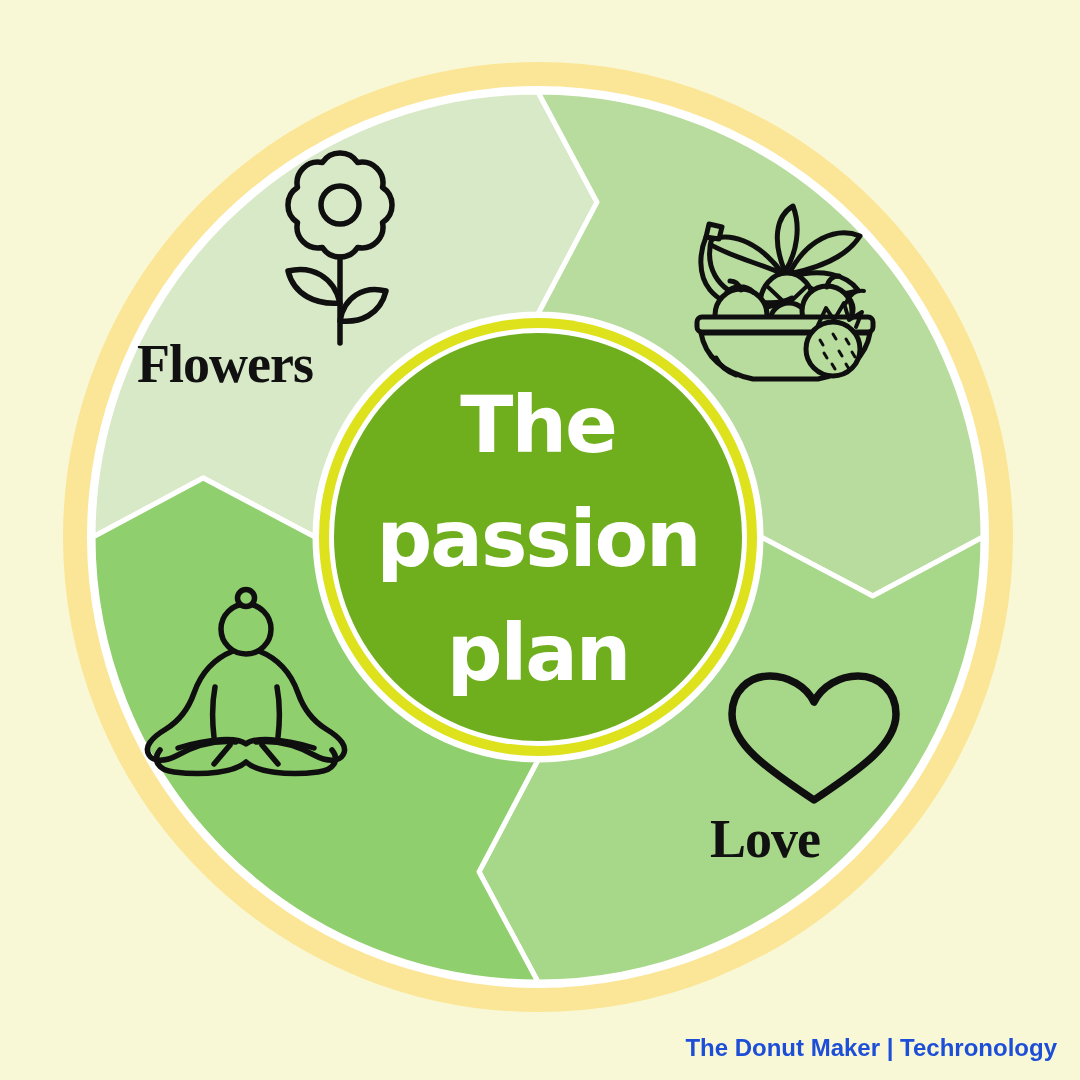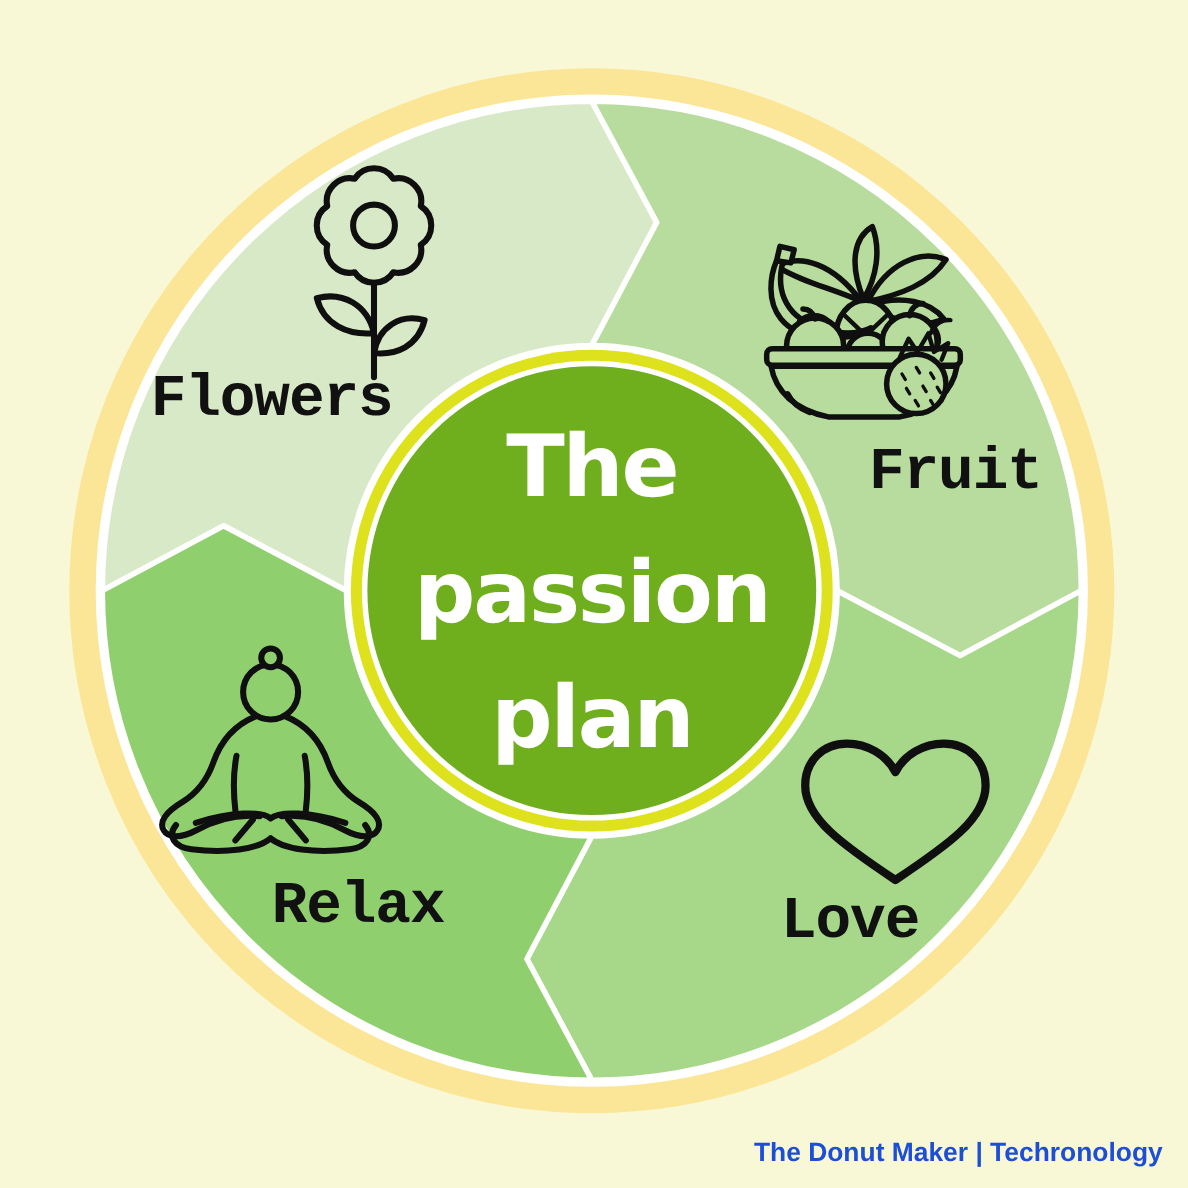--- a/index.html
+++ b/index.html
@@ -1,20 +1,20 @@
 <!DOCTYPE html>
 <html><head>
 <meta charset="utf-8">
 <style>
   html,body{margin:0;padding:0;}
   body{background:#f9f8d6;}
   #stage{position:relative;width:1080px;height:1080px;overflow:hidden;
          font-family:"Liberation Sans",sans-serif;}
   #wheel-svg{position:absolute;left:0;top:0;}
-  .seg-label{position:absolute;font-family:Liberation Mono, monospace;
+  .seg-label{position:absolute;font-family:Liberation Serif, serif;
              font-weight:bold;font-size:54px;letter-spacing:-1px;
              color:#111;line-height:1;white-space:nowrap;}
   .center-title{position:absolute;left:-2px;width:1080px;top:368px;
                 text-align:center;font-family:"DejaVu Sans",sans-serif;
                 font-weight:bold;font-size:78px;letter-spacing:-2px;
                 line-height:114px;color:#ffffff;}
   .center-title div{height:114px;}
   .credit{position:absolute;right:23px;top:1034px;font-size:24px;
           font-weight:600;color:#1d4ed8;letter-spacing:0;}
 </style>
@@ -94,23 +94,21 @@
                C 296 745 276 740 256 742"></path>
       <path fill="none" d="M 215 687 C 212 703 212 720 214 737 M 277 687 C 280 703 280 720 278 737"></path>
       <path fill="none" d="M 178 748 C 210 738 238 737 246 744 C 254 737 282 738 314 748"></path>
       <path fill="none" d="M 160 750 C 152 760 158 770 174 772 C 205 776 235 772 246 762
                C 257 772 287 776 318 772 C 334 770 340 760 332 750"></path>
       <path fill="none" d="M 230 745 L 214 764 M 262 745 L 278 764"></path>
     </g>
   </svg>
 
   <div class="seg-label" style="left:137px;top:337px;">Flowers</div>
-  <div class="seg-label" style="left:790px;top:404px;">Fruit</div>
   <div class="seg-label" style="left:710px;top:812px;">Love</div>
-  <div class="seg-label" style="left:247px;top:798px;">Relax</div>
 
   <div class="center-title">
     <div>The</div>
     <div>passion</div>
     <div>plan</div>
   </div>
 
   <div class="credit">The Donut Maker | Techronology</div>
 </div>
 

